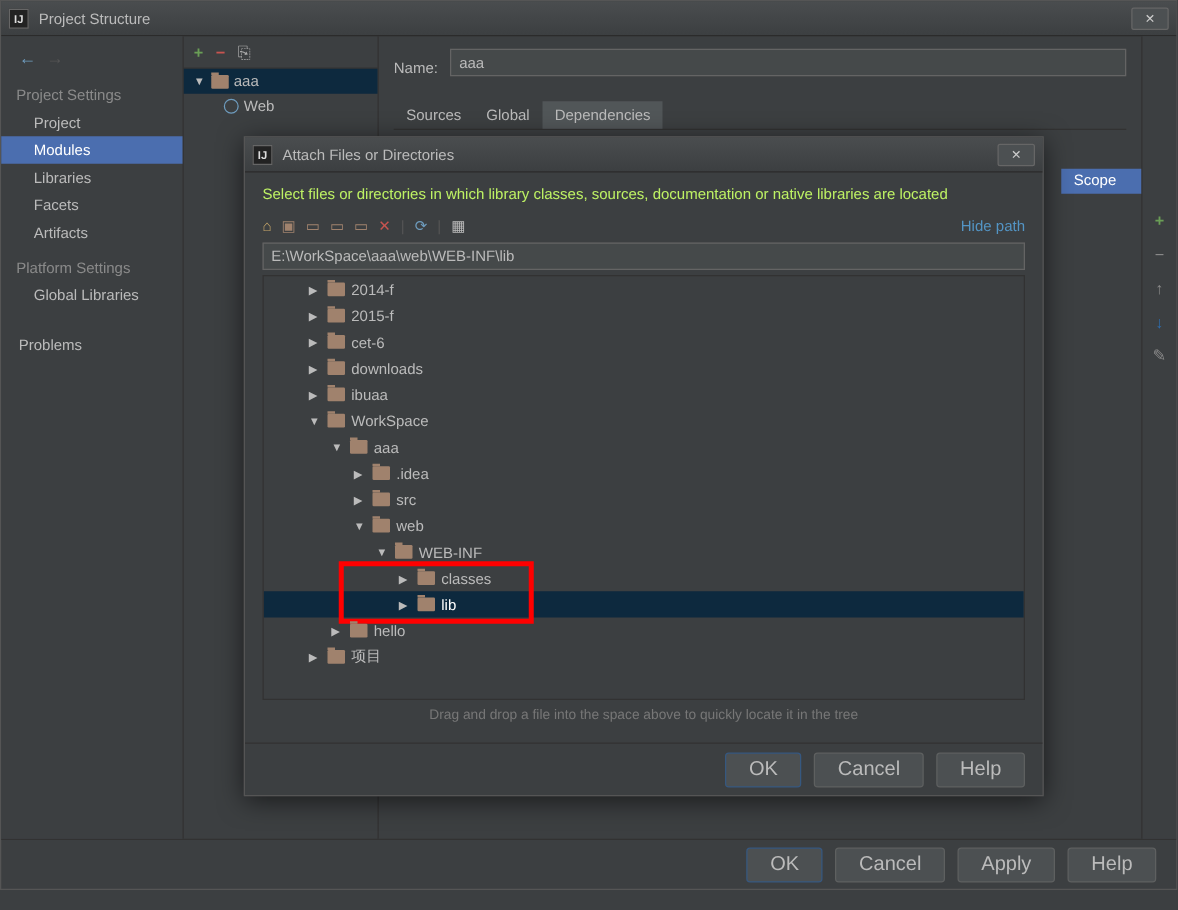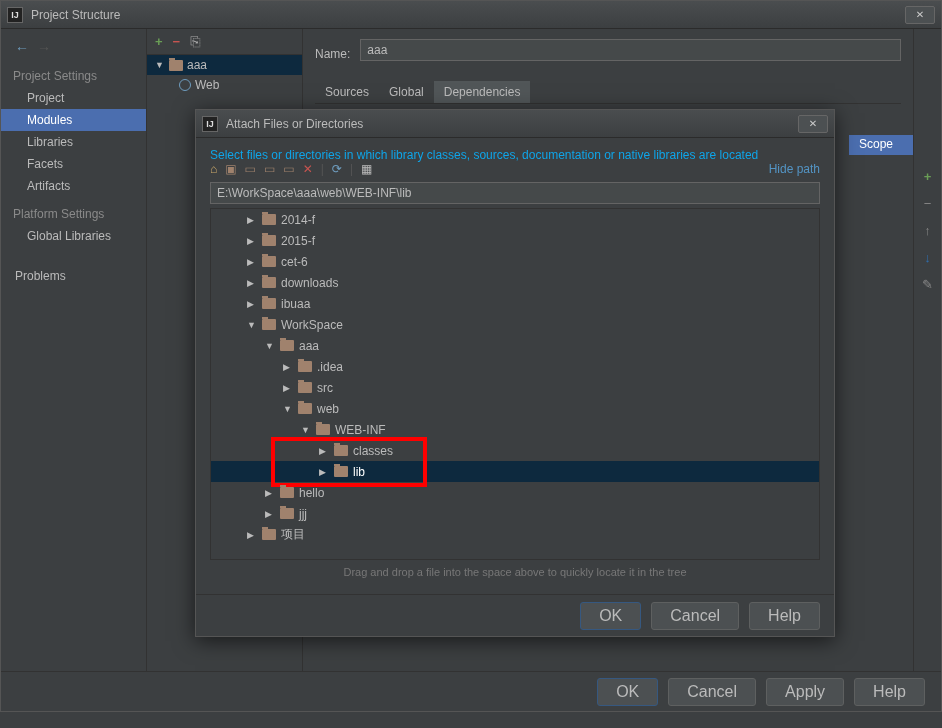--- a/index.html
+++ b/index.html
@@ -53,21 +53,21 @@
 
 .scope-chip { position: absolute; right: 28px; top: 134px; height: 20px; background: #4b6eaf; color: #fff; padding: 2px 20px 2px 10px; font-size: 12px; }
 
 .footer { height: 40px; border-top: 1px solid #323232; display: flex; align-items: center; justify-content: flex-end; padding: 0 16px; gap: 10px; }
 .btn { background: #4c5052; border: 1px solid #5e6060; color: #bbbbbb; padding: 4px 18px; border-radius: 3px; cursor: pointer; font-size: 16px; }
 .btn.primary { border-color: #365880; }
 
 
 .modal { position: absolute; left: 194px; top: 108px; width: 640px; height: 528px; background: #3c3f41; border: 1px solid #555555; box-shadow: 0 4px 20px rgba(0,0,0,0.6); display: flex; flex-direction: column; }
 .modal .body { flex: 1; padding: 10px 14px; display: flex; flex-direction: column; overflow: hidden; }
-.instruct { color: #0ea5e9; }
+.instruct { color: #bef264; margin-bottom: 12px; }
 .path-toolbar { display: flex; align-items: center; gap: 8px; margin-bottom: 6px; }
 .pt-icon { font-size: 12px; cursor: pointer; }
 .pt-icon.home { color: #c9a86a; }
 .pt-icon.fld { color: #a0826d; }
 .pt-icon.del { color: #c75450; }
 .pt-icon.refresh { color: #6e9cbe; }
 .pt-spacer { flex: 1; }
 .hide-path { color: #5394c4; cursor: pointer; }
 .path-input { background: #45494a; border: 1px solid #646464; color: #bbbbbb; padding: 3px 6px; width: 100%; font-size: 12px; margin-bottom: 4px; }
 .file-tree { flex: 1; border: 1px solid #323232; background: #3c3f41; overflow: auto; position: relative; }
@@ -244,25 +244,20 @@
           <div class="ft-node selected" style="padding-left: 108px;">
             <span class="expand-tri closed"></span>
             <span class="folder-icon"></span>
             <span class="ft-label">lib</span>
           </div>
           <div class="ft-node" style="padding-left: 54px;">
             <span class="expand-tri closed"></span>
             <span class="folder-icon"></span>
             <span class="ft-label">hello</span>
           </div>
-          <div class="ft-node" style="padding-left: 54px;">
-            <span class="expand-tri closed"></span>
-            <span class="folder-icon"></span>
-            <span class="ft-label">jjj</span>
-          </div>
           <div class="ft-node" style="padding-left: 36px;">
             <span class="expand-tri closed"></span>
             <span class="folder-icon"></span>
             <span class="ft-label">项目</span>
           </div>
         </div>
       <div class="drop-hint">Drag and drop a file into the space above to quickly locate it in the tree</div>
     </div>
     <div class="modal-footer">
       <button class="btn primary">OK</button>

